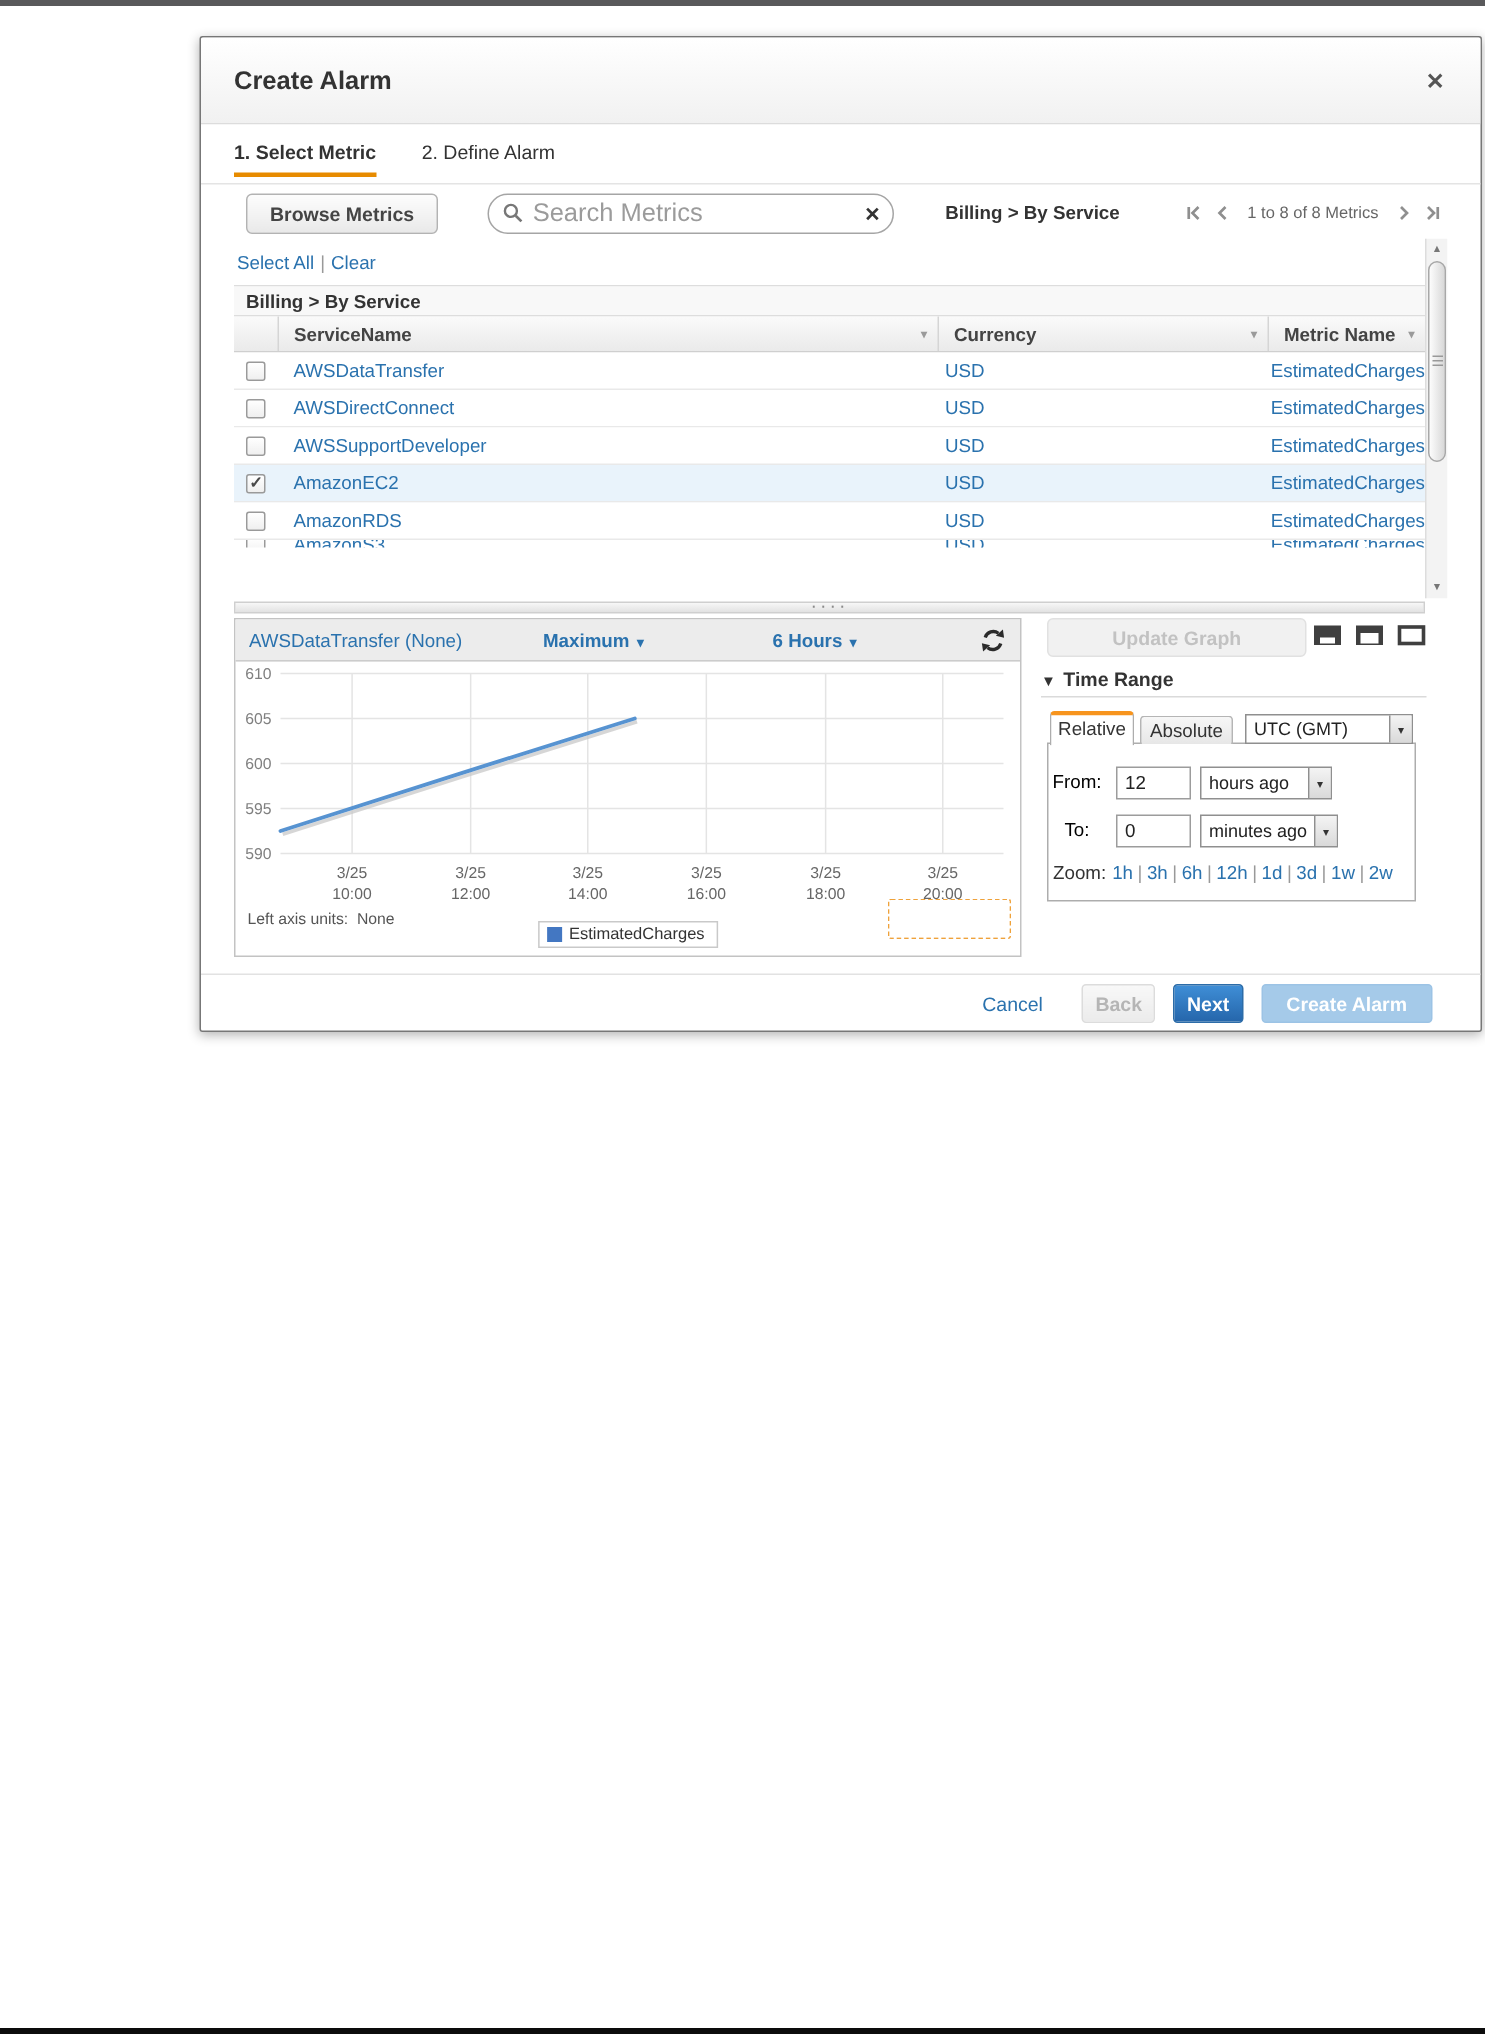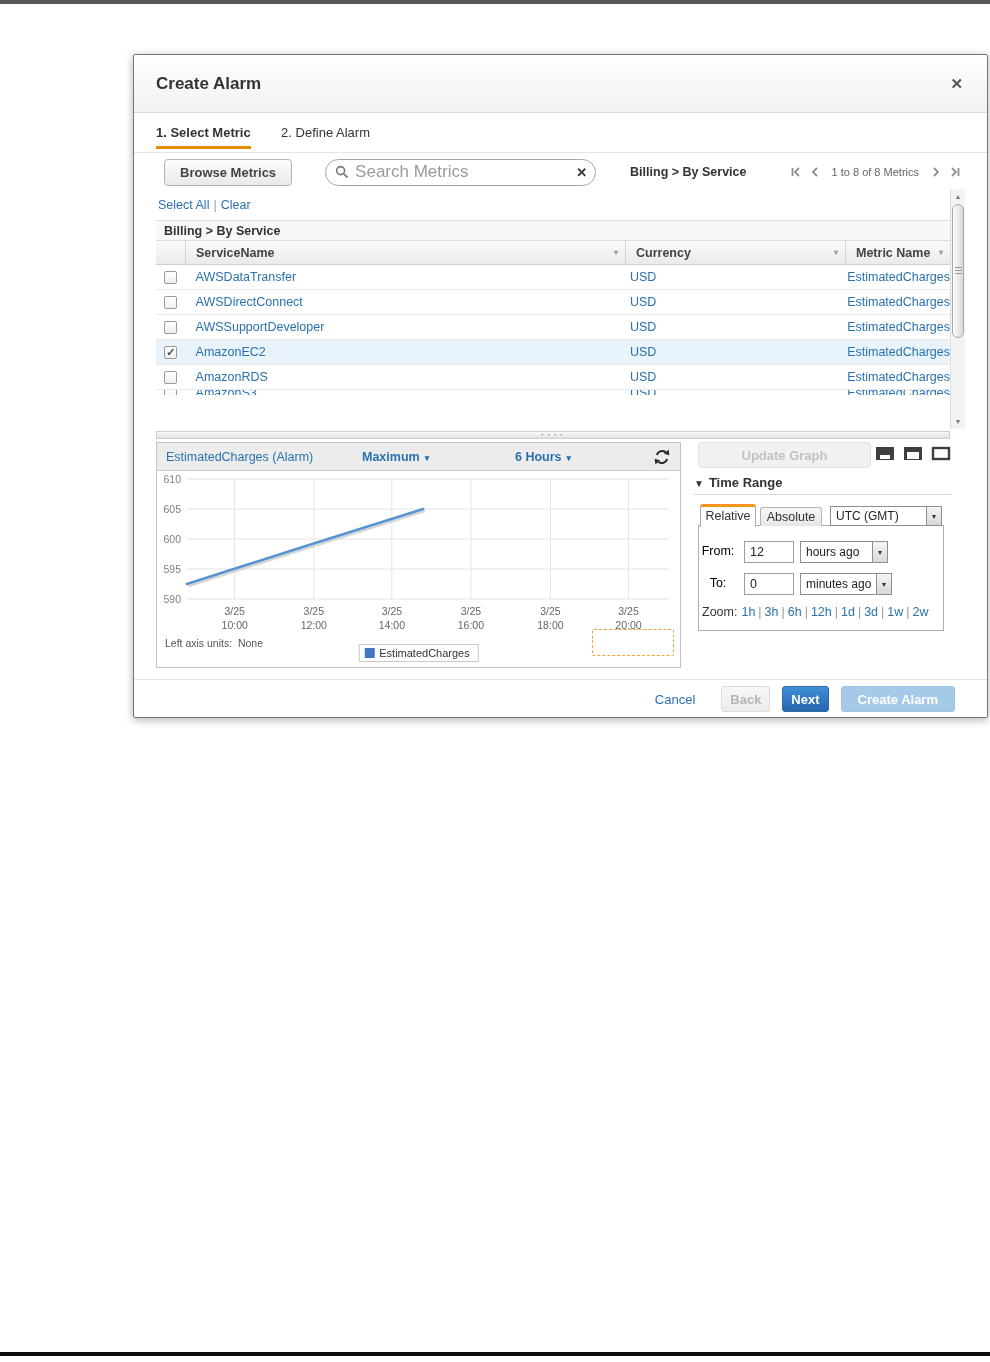--- a/index.html
+++ b/index.html
@@ -2,21 +2,21 @@
 <html><head>
 <meta charset="utf-8">
 <style>
   * { box-sizing: border-box; margin:0; padding:0; }
   html,body { background:#fff; }
   body { font-family:"Liberation Sans", sans-serif; color:#333; }
   .page { position:relative; width:990px; height:1362px; background:#fff; overflow:hidden; }
   .topbar { position:absolute; top:0; left:0; width:990px; height:4px; background:#59595b; }
   .bottombar { position:absolute; top:1352px; left:0; width:990px; height:4px; background:#0c0c0c; }
 
-  .dialog { position:absolute; left:133px; top:54px; width:855px; height:664px; background:#fff;
+  .dialog { position:absolute; left:133px; top:24px; width:855px; height:664px; background:#fff;
             border:1px solid #777; box-shadow:0 2px 8px rgba(0,0,0,.3); border-radius:2px; }
 
   
   .dlg-header { position:absolute; top:0; left:0; right:0; height:58px;
                 background:linear-gradient(#ffffff,#f1f1f1); border-bottom:1px solid #dcdcdc; border-radius:2px 2px 0 0; }
   .dlg-title { position:absolute; left:22px; top:19px; font-size:17px; font-weight:bold; color:#333; }
   .dlg-close { position:absolute; right:24px; top:20px; font-size:15px; font-weight:bold; color:#555; cursor:pointer; }
 
   
   .steps { position:absolute; top:68px; left:22px; }
@@ -310,21 +310,21 @@
         <div class="varrow vdn">▼</div>
       </div>
     </div>
 
     <div class="splitter">
       <span>····</span>
     </div>
 
     <div class="graph-panel">
       <div class="gheader">
-        <span class="gtitle">EstimatedCharges (Alarm)</span>
+        <span class="gtitle">AWSDataTransfer (None)</span>
         <span class="gdrop gstat"><span>Maximum</span><span class="gcaret">▾</span></span>
         <span class="gdrop gperiod"><span>6 Hours</span><span class="gcaret">▾</span></span>
         <span class="grefresh">
           <svg width="18" height="18" viewBox="0 0 18 18">
             <path d="M3.8 7 A 5.6 5.6 0 0 1 12.6 4.2" fill="none" stroke="#2b2b2b" stroke-width="2.2"></path>
             <polygon points="15.6,1.6 16.4,7.2 10.9,5.8" fill="#2b2b2b"></polygon>
             <path d="M14.2 11 A 5.6 5.6 0 0 1 5.4 13.8" fill="none" stroke="#2b2b2b" stroke-width="2.2"></path>
             <polygon points="2.4,16.4 1.6,10.8 7.1,12.2" fill="#2b2b2b"></polygon>
           </svg>
         </span>

